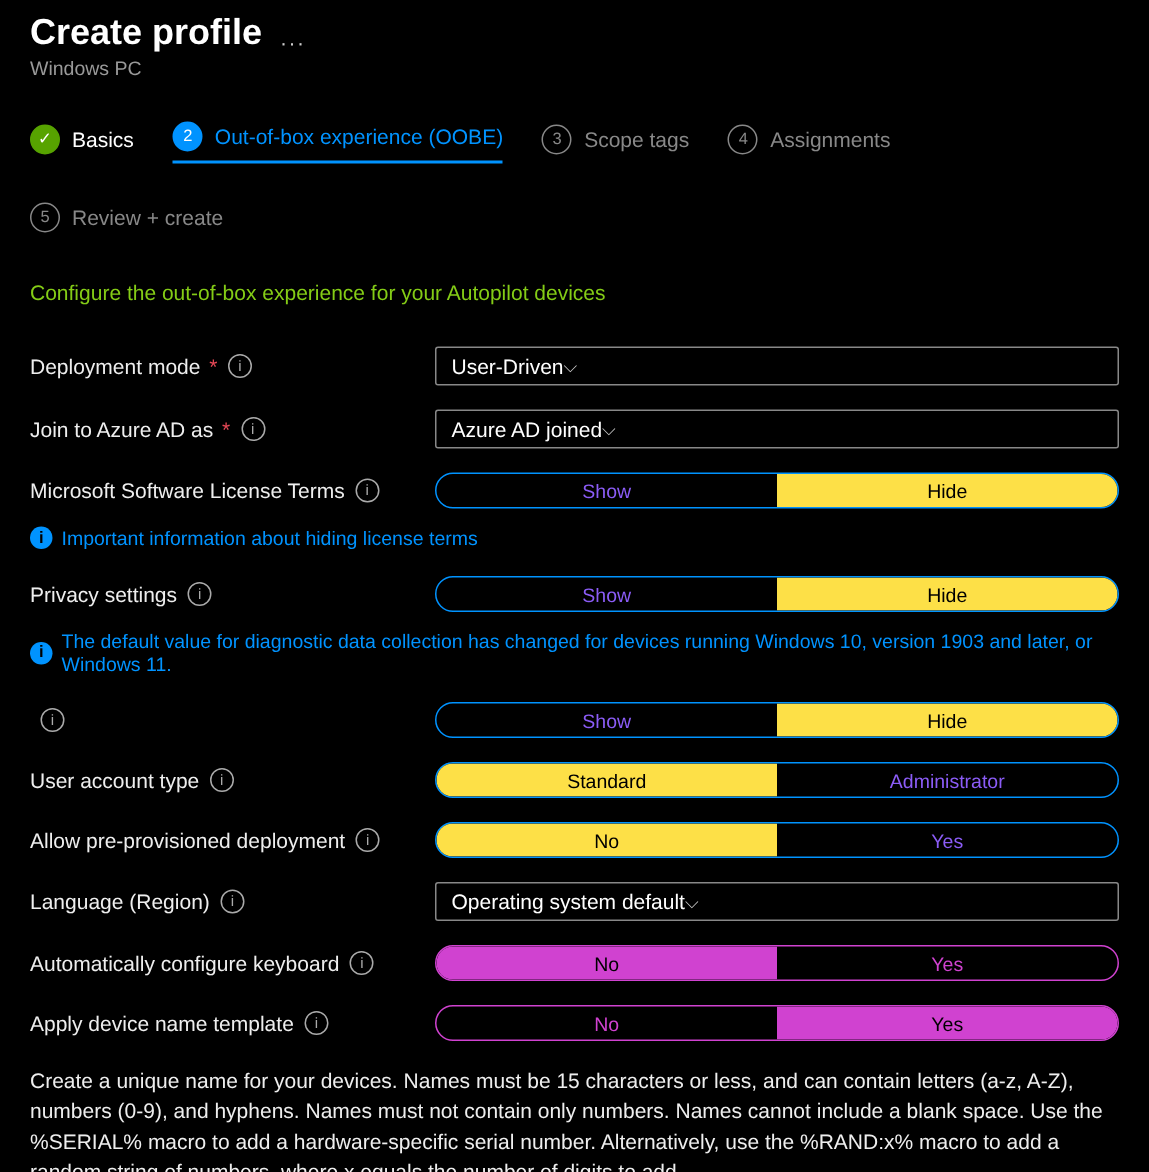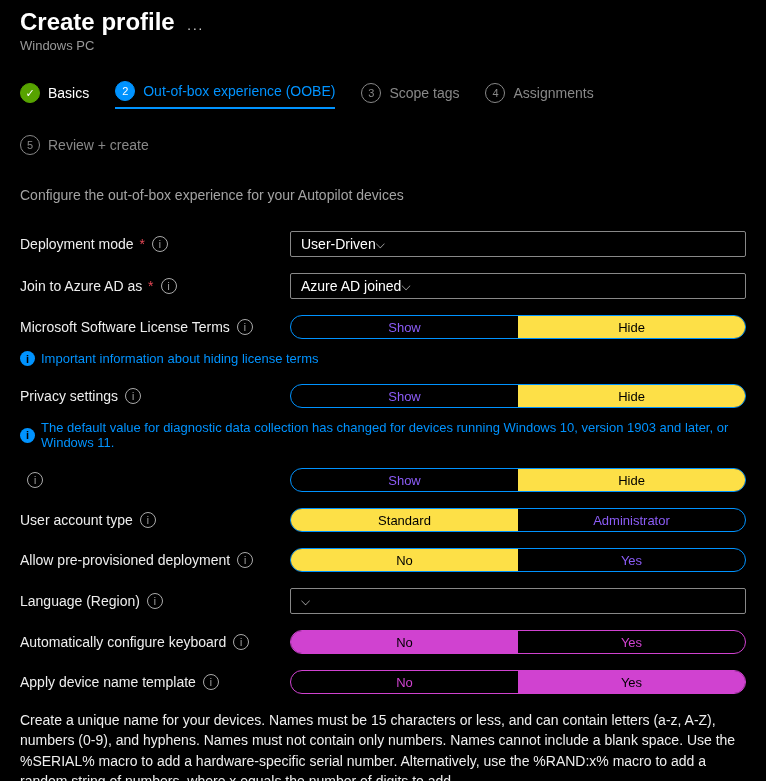--- a/index.html
+++ b/index.html
@@ -8,21 +8,21 @@
   .title{font-size:24px;font-weight:600}
   .more{color:#ccc;letter-spacing:1px;cursor:pointer}
   .subtitle{color:#999;font-size:13px;margin-top:2px;margin-bottom:28px}
   .tabs{display:flex;align-items:center;gap:26px;font-size:14px;border-bottom:0;margin-bottom:28px;flex-wrap:wrap}
   .tab{display:flex;align-items:center;gap:8px;color:#888;cursor:pointer;padding-bottom:4px}
   .tab .circ{width:18px;height:18px;border:1px solid #888;border-radius:50%;display:flex;align-items:center;justify-content:center;font-size:11px;line-height:1}
   .tab.done{color:#fff}
   .tab.done .circ{background:#57a300;border-color:#57a300;color:#fff}
   .tab.active{color:#0093ff;border-bottom:2px solid #0093ff;padding-bottom:6px}
   .tab.active .circ{background:#0093ff;border-color:#0093ff;color:#fff}
-  .intro{margin-bottom:28px;color:#a3a3a3}
+  .intro{margin-bottom:28px;color:#84cc16}
   .row{display:flex;align-items:center;margin-bottom:16px}
   .lbl{display:flex;align-items:center;width:270px;flex:0 0 270px;color:#eee}
   .lbl .req{color:#e74856;margin-left:2px}
   .info{width:14px;height:14px;border:1px solid #aaa;border-radius:50%;display:inline-flex;align-items:center;justify-content:center;font-size:10px;color:#aaa;margin-left:7px;flex:0 0 auto;font-style:normal}
   .ctl{flex:1}
   .select{display:flex;align-items:center;justify-content:flex-start;background:#000;border:1px solid #888;border-radius:2px;height:24px;padding:0 10px;cursor:pointer}
   .select .chev{font-size:12px;color:#ccc}
   .toggle{display:flex;border:1px solid #0093ff;border-radius:999px;overflow:hidden;height:22px}
   .toggle.pink{border-color:#d042d0}
   .toggle .opt{flex:1;display:flex;align-items:center;justify-content:center;cursor:pointer;font-size:13px;color:#8b5cf6}
@@ -169,20 +169,21 @@
   </div>
 </div>
 
 <div class="row">
   <div class="lbl">
     <span>Language (Region)</span>
     <i class="info">i</i>
   </div>
   <div class="ctl">
     <div class="select">
+      <span>Operating system default</span>
       <span class="chev">⌵</span>
     </div>
   </div>
 </div>
 
 <div class="row">
   <div class="lbl">
     <span>Automatically configure keyboard</span>
     <i class="info">i</i>
   </div>

